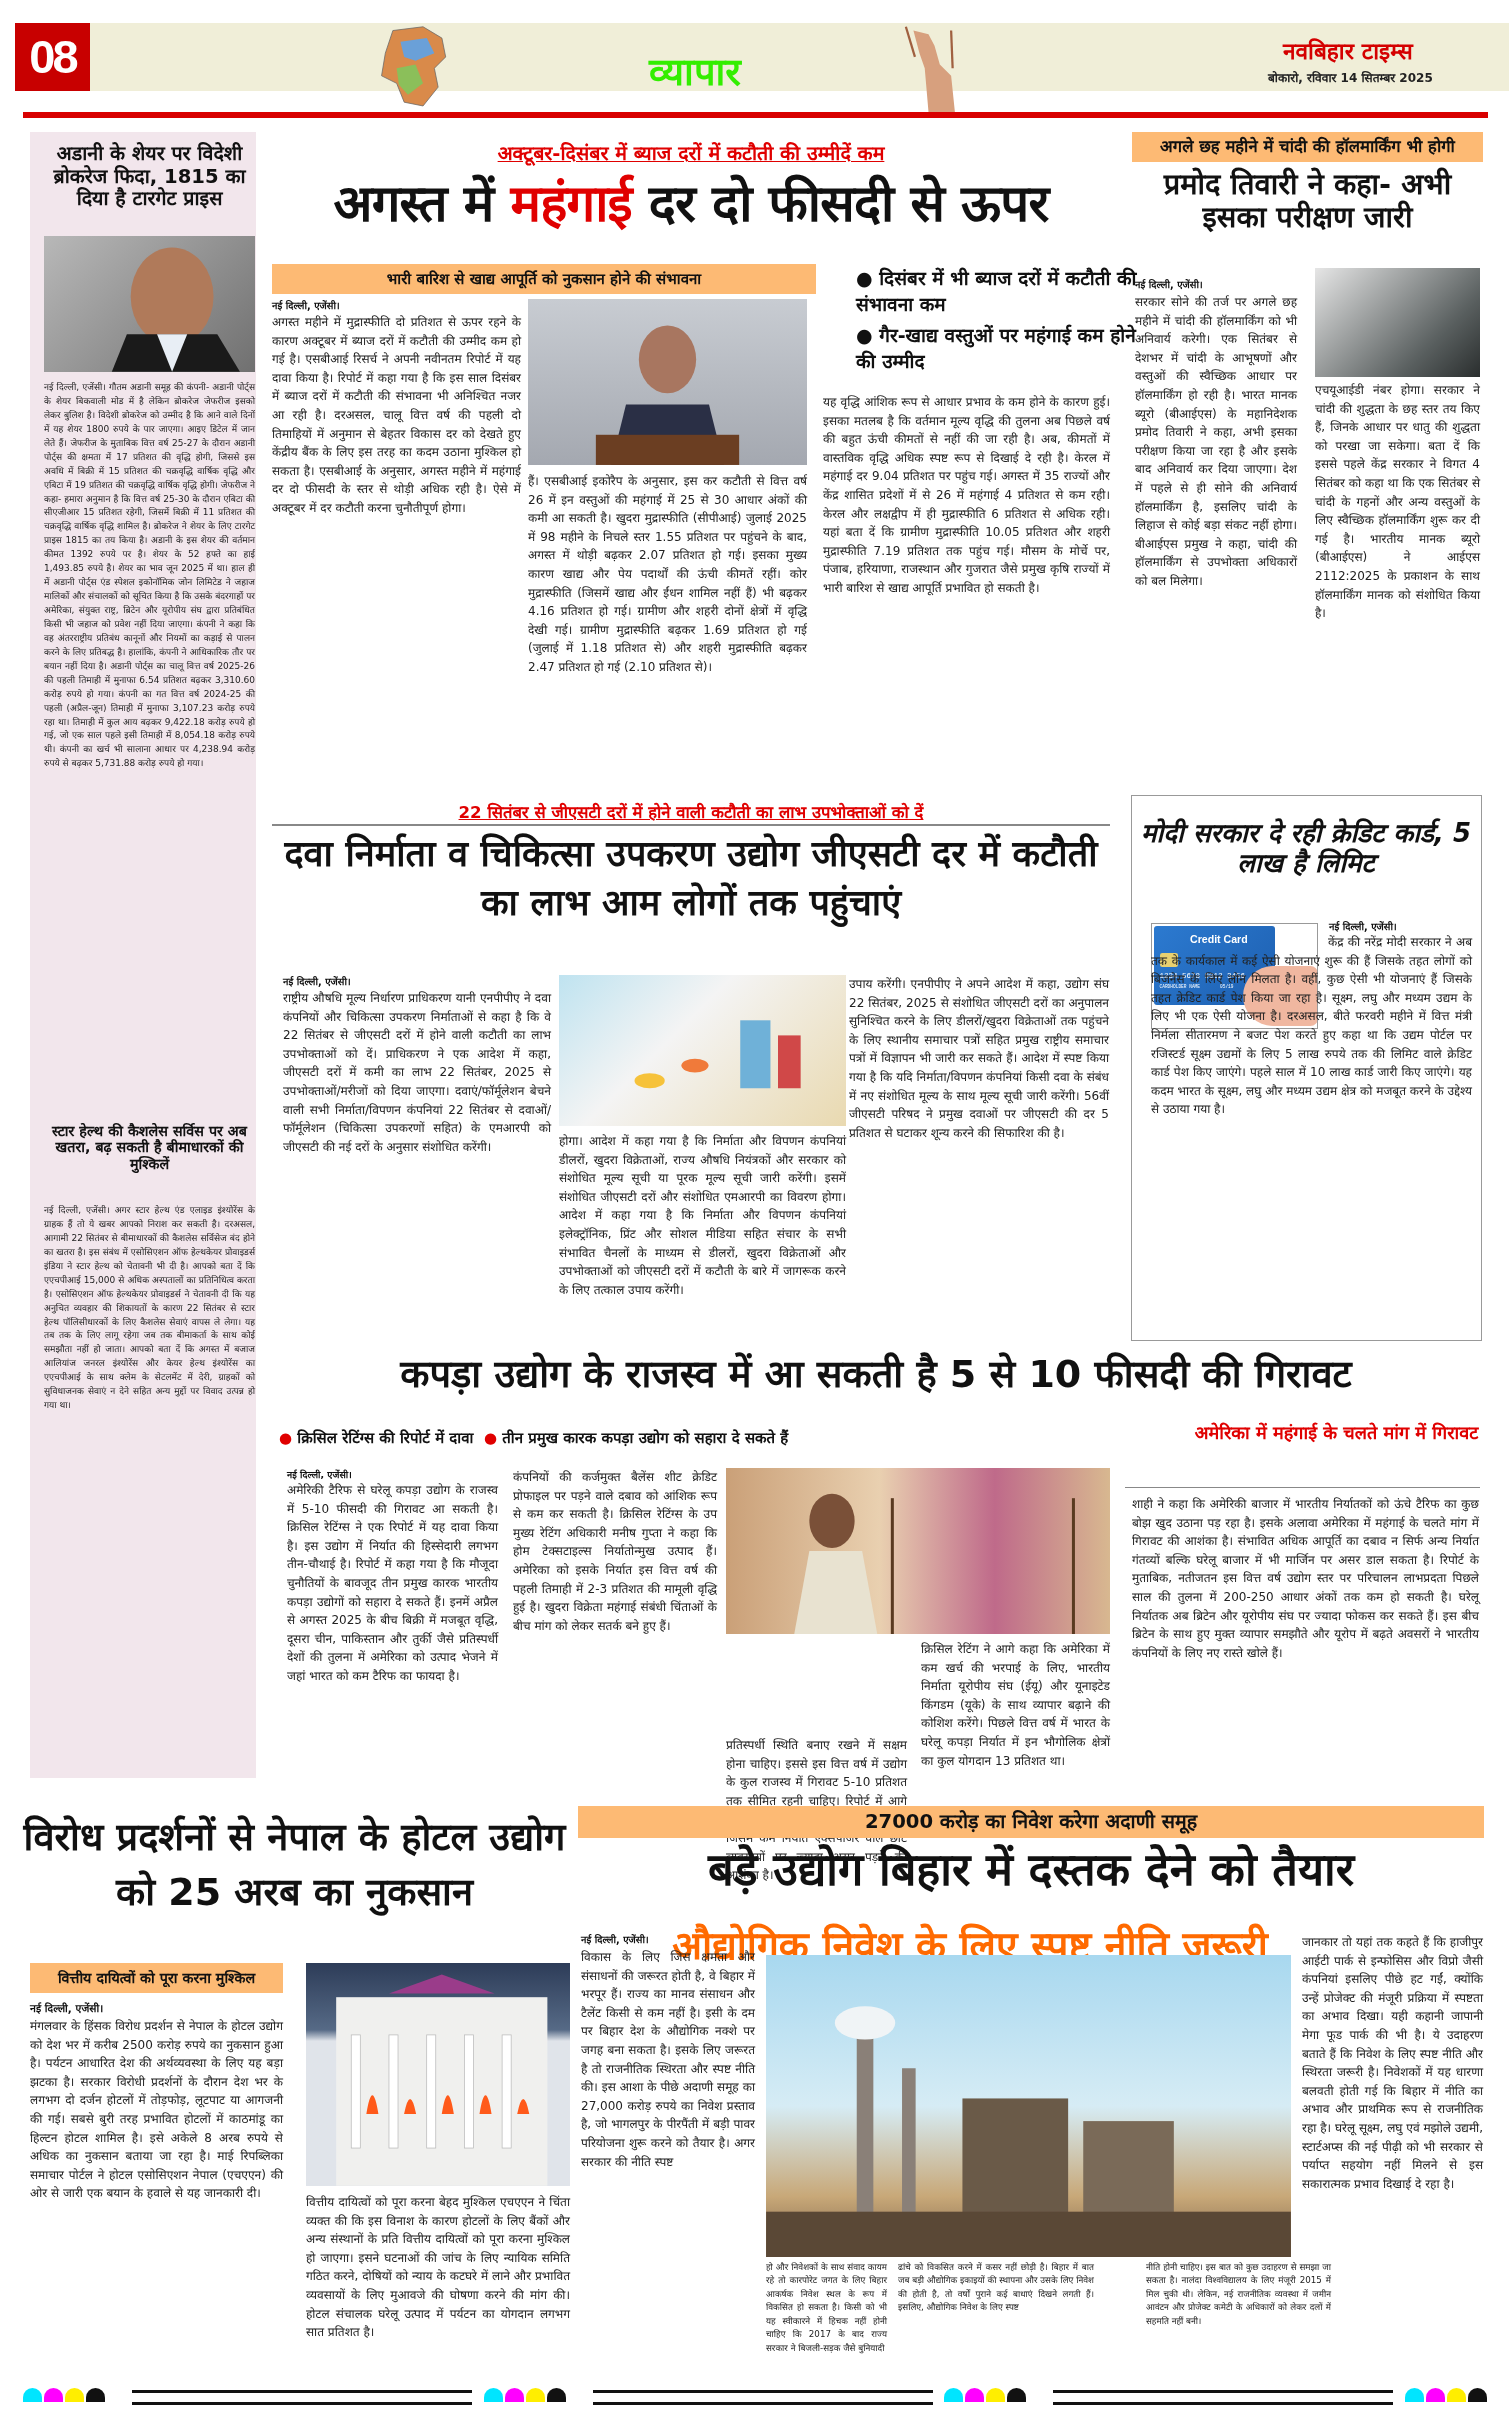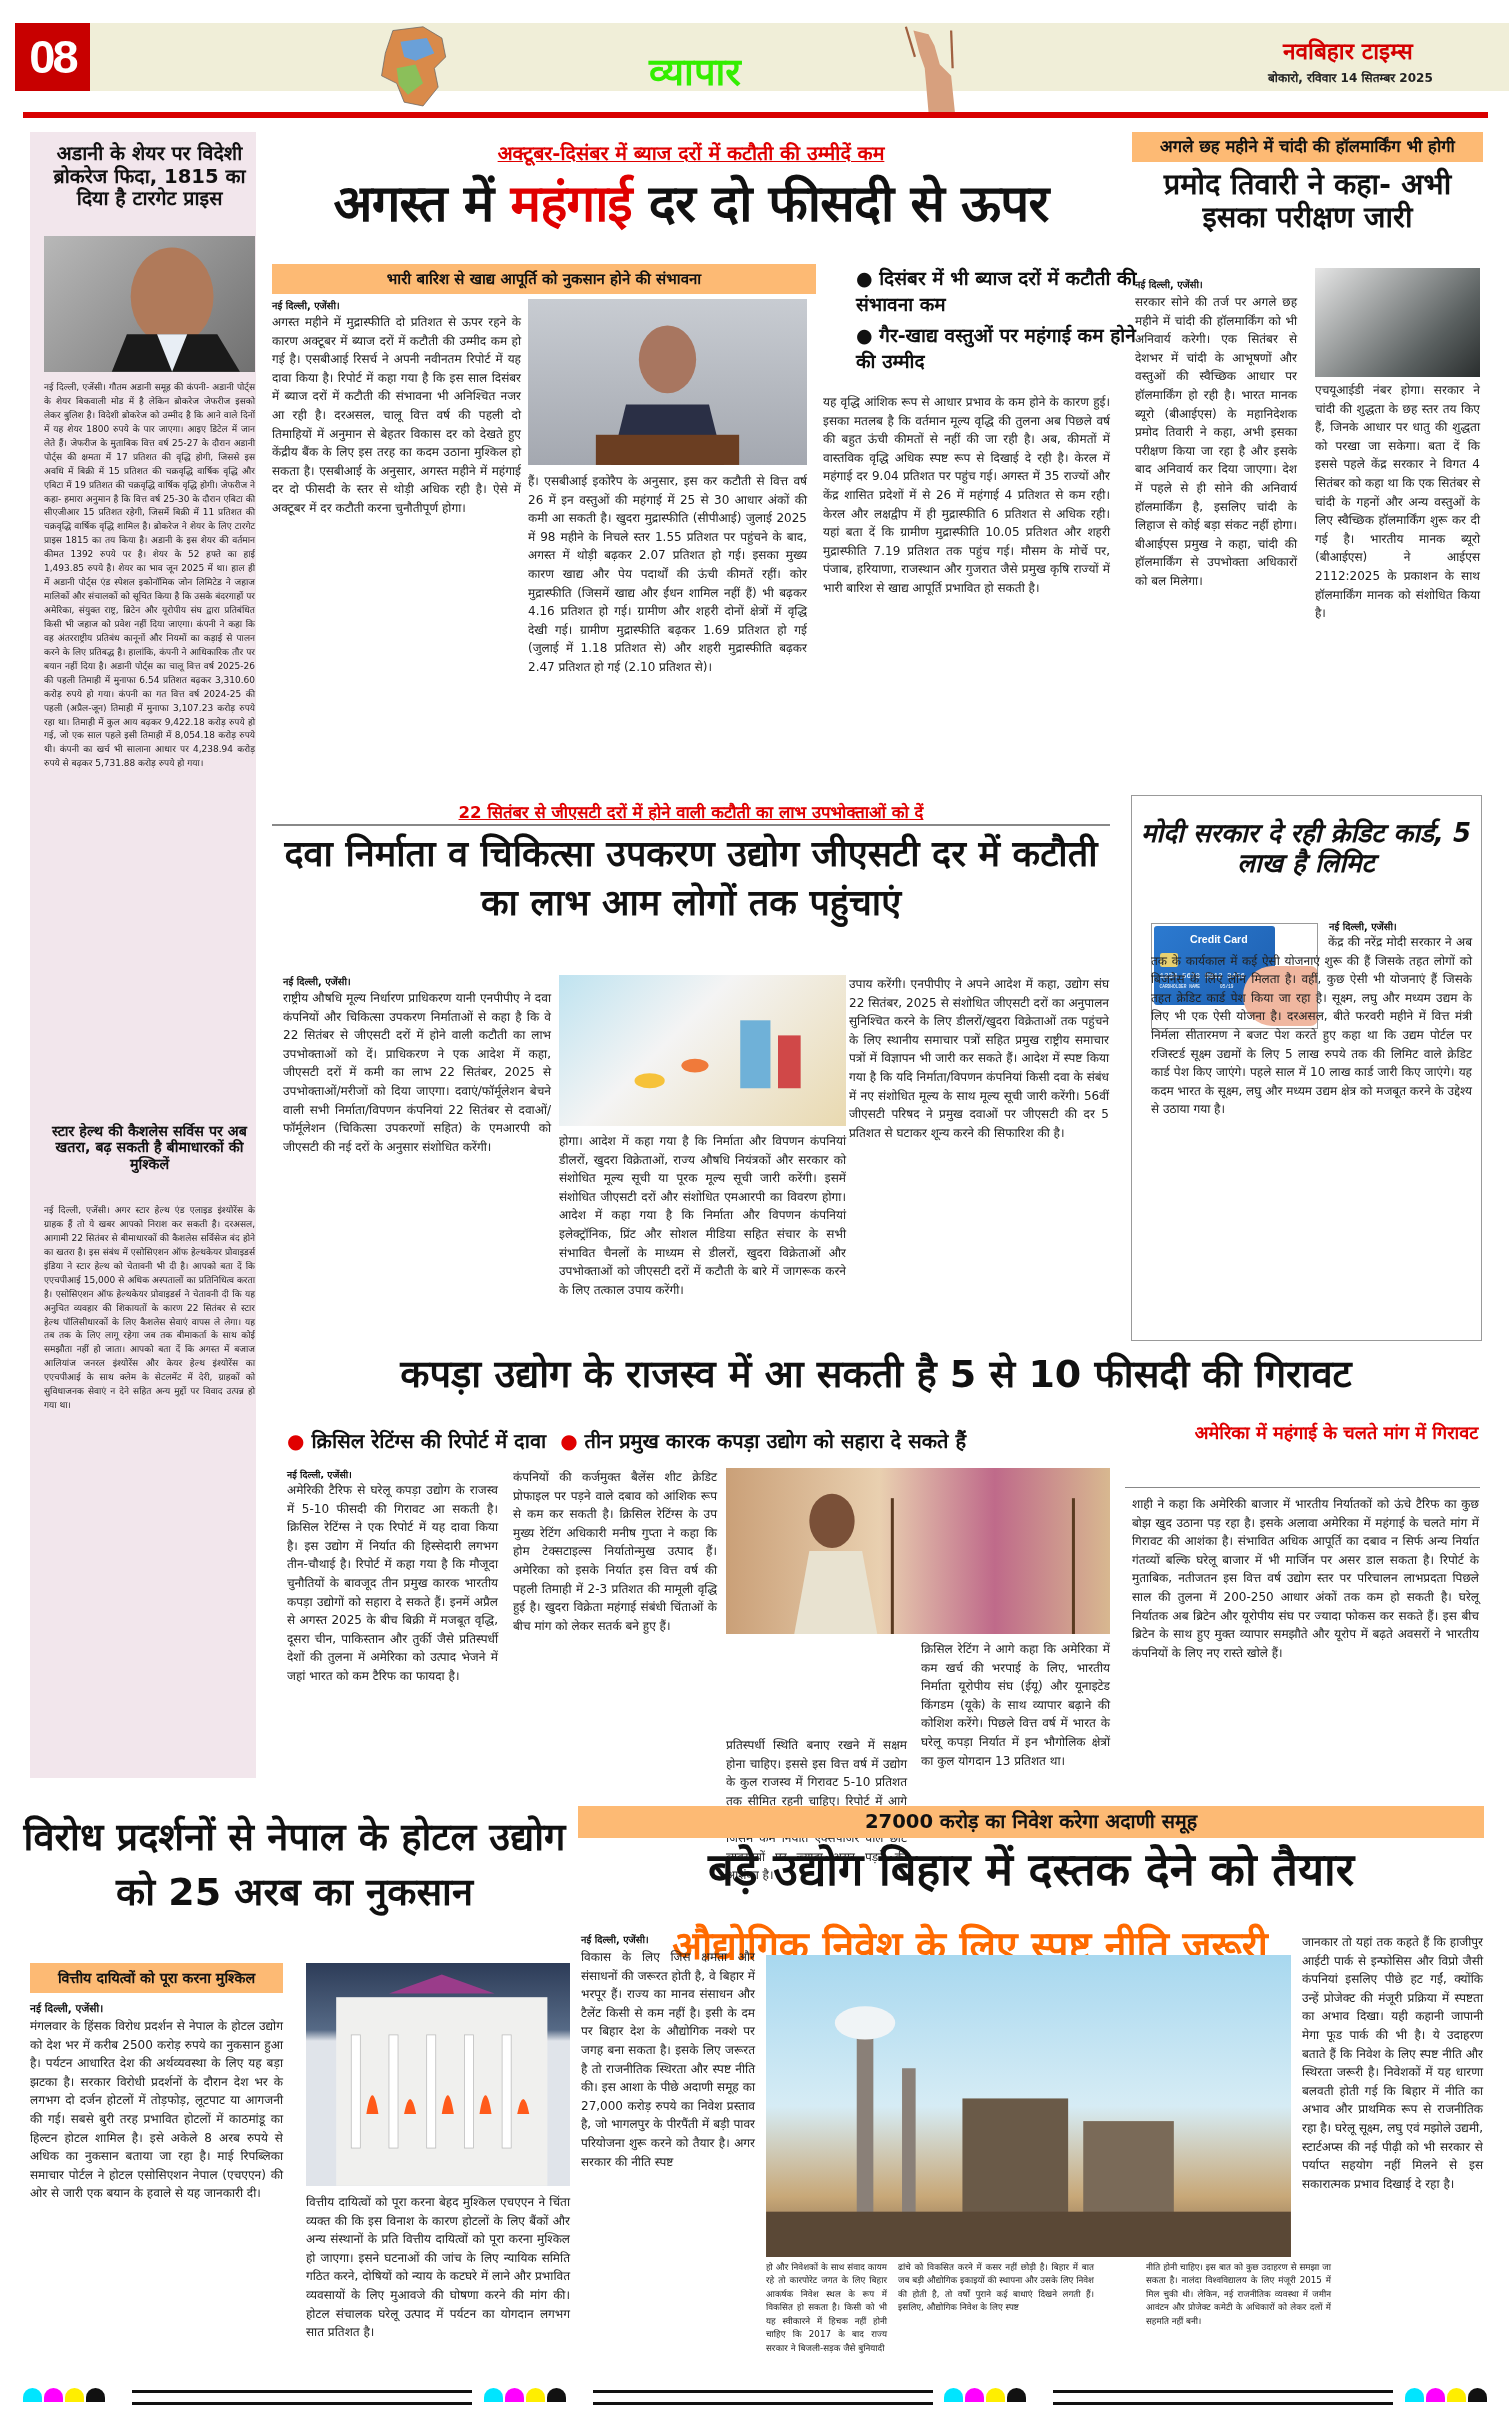--- a/index.html
+++ b/index.html
@@ -121,21 +121,21 @@
   <div style="position:absolute;left:7.5px;top:29px;width:18px;height:13.6px;background:#e8d070;border-radius:2.3px;"></div>
   <div style="position:absolute;left:7.5px;top:48px;color:#fff;font-family:'Liberation Mono',monospace;font-size:7.5px;">1234 5678 9012 3456</div>
   <div style="position:absolute;left:7.5px;top:60px;color:#fff;font-family:'Liberation Mono',monospace;font-size:4.5px;">CARDHOLDER NAME</div>
   <div style="position:absolute;left:68px;top:60px;color:#fff;font-family:'Liberation Mono',monospace;font-size:4.5px;">05/19</div>
   <div style="position:absolute;left:91px;top:42px;width:75px;height:60px;background:#f0b7a0;border-radius:30px 7.5px 7.5px 30px;"></div>
 </div>
 <div class="abs" style="left:1329px;top:920px;width:143px;font-weight:bold;font-size:9.8px;">नई दिल्ली, एजेंसी।</div>
 <div class="abs body" style="left:1151px;top:933px;width:321px;text-indent:177px;">केंद्र की नरेंद्र मोदी सरकार ने अब तक के कार्यकाल में कई ऐसी योजनाएं शुरू की हैं जिसके तहत लोगों को बिजनेस के लिए लोन मिलता है। वहीं, कुछ ऐसी भी योजनाएं हैं जिसके तहत क्रेडिट कार्ड पेश किया जा रहा है। सूक्ष्म, लघु और मध्यम उद्यम के लिए भी एक ऐसी योजना है। दरअसल, बीते फरवरी महीने में वित्त मंत्री निर्मला सीतारमण ने बजट पेश करते हुए कहा था कि उद्यम पोर्टल पर रजिस्टर्ड सूक्ष्म उद्यमों के लिए 5 लाख रुपये तक की लिमिट वाले क्रेडिट कार्ड पेश किए जाएंगे। पहले साल में 10 लाख कार्ड जारी किए जाएंगे। यह कदम भारत के सूक्ष्म, लघु और मध्यम उद्यम क्षेत्र को मजबूत करने के उद्देश्य से उठाया गया है।</div>
 
 <div class="abs hl" style="left:272px;top:1353px;width:1208px;font-size:38px;">कपड़ा उद्योग के राजस्व में आ सकती है 5 से 10 फीसदी की गिरावट</div>
-<div class="abs" style="left:279px;top:1427px;width:830px;font-size:20px;font-weight:bold;margin-left:8px;">
+<div class="abs" style="left:279px;top:1427px;width:830px;font-size:15px;font-weight:bold;">
   <span class="dot">●</span>
   <span>क्रिसिल रेटिंग्स की रिपोर्ट में दावा</span>
   &nbsp;<span class="dot">●</span>
   <span>तीन प्रमुख कारक कपड़ा उद्योग को सहारा दे सकते हैं</span>
 </div>
 <div class="abs" style="left:287px;top:1468px;width:211px;font-weight:bold;font-size:9.4px;">नई दिल्ली, एजेंसी।</div>
 <div class="abs body" style="left:287px;top:1481px;width:211px;">अमेरिकी टैरिफ से घरेलू कपड़ा उद्योग के राजस्व में 5-10 फीसदी की गिरावट आ सकती है। क्रिसिल रेटिंग्स ने एक रिपोर्ट में यह दावा किया है। इस उद्योग में निर्यात की हिस्सेदारी लगभग तीन-चौथाई है। रिपोर्ट में कहा गया है कि मौजूदा चुनौतियों के बावजूद तीन प्रमुख कारक भारतीय कपड़ा उद्योगों को सहारा दे सकते हैं। इनमें अप्रैल से अगस्त 2025 के बीच बिक्री में मजबूत वृद्धि, दूसरा चीन, पाकिस्तान और तुर्की जैसे प्रतिस्पर्धी देशों की तुलना में अमेरिका को उत्पाद भेजने में जहां भारत को कम टैरिफ का फायदा है।</div>
 <div class="abs body" style="left:513px;top:1468px;width:204px;">कंपनियों की कर्जमुक्त बैलेंस शीट क्रेडिट प्रोफाइल पर पड़ने वाले दबाव को आंशिक रूप से कम कर सकती है। क्रिसिल रेटिंग्स के उप मुख्य रेटिंग अधिकारी मनीष गुप्ता ने कहा कि होम टेक्सटाइल्स निर्यातोन्मुख उत्पाद हैं। अमेरिका को इसके निर्यात इस वित्त वर्ष की पहली तिमाही में 2-3 प्रतिशत की मामूली वृद्धि हुई है। खुदरा विक्रेता महंगाई संबंधी चिंताओं के बीच मांग को लेकर सतर्क बने हुए हैं।</div>
 <div class="abs photo" style="left:726px;top:1468px;width:384px;height:166px;background:linear-gradient(90deg,#caa078,#e9d0b0 40%,#bf6a8a 70%,#d8b890);">
   <svg width="384" height="166" viewBox="0 0 508 220">

